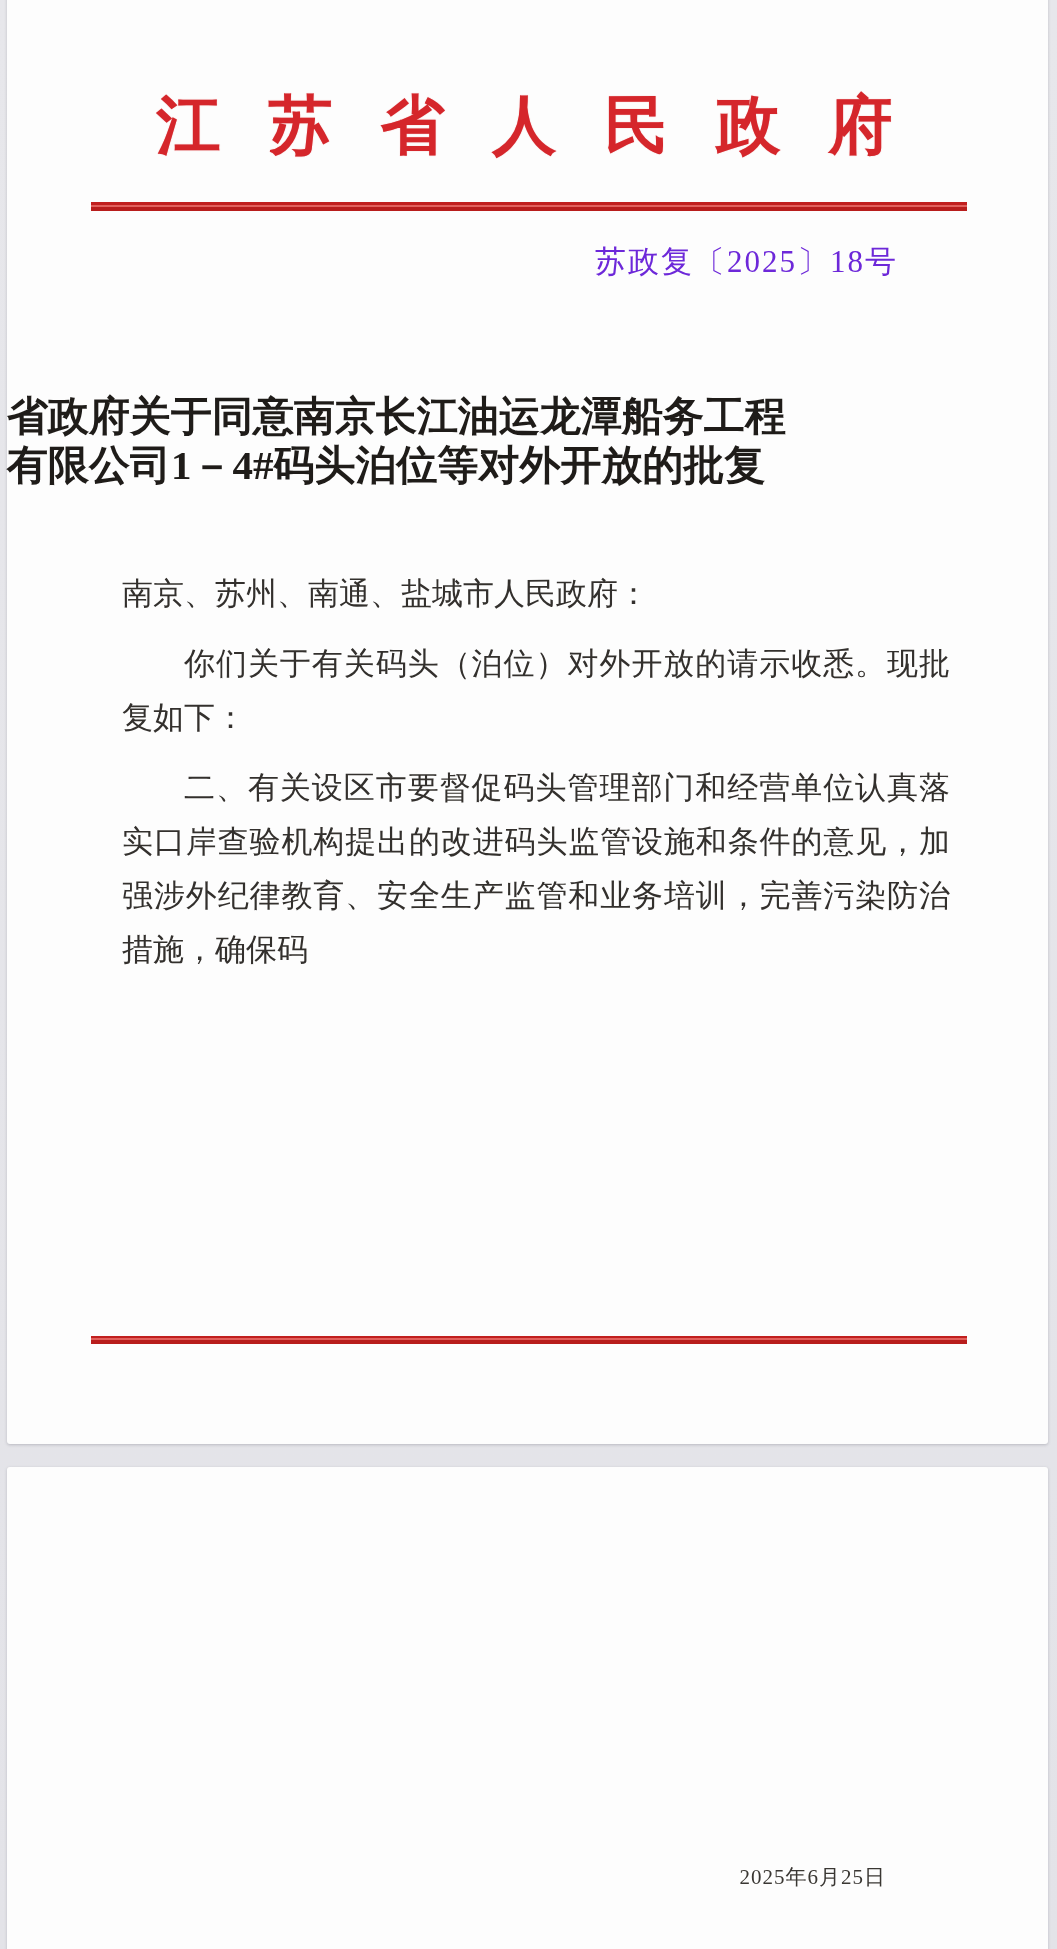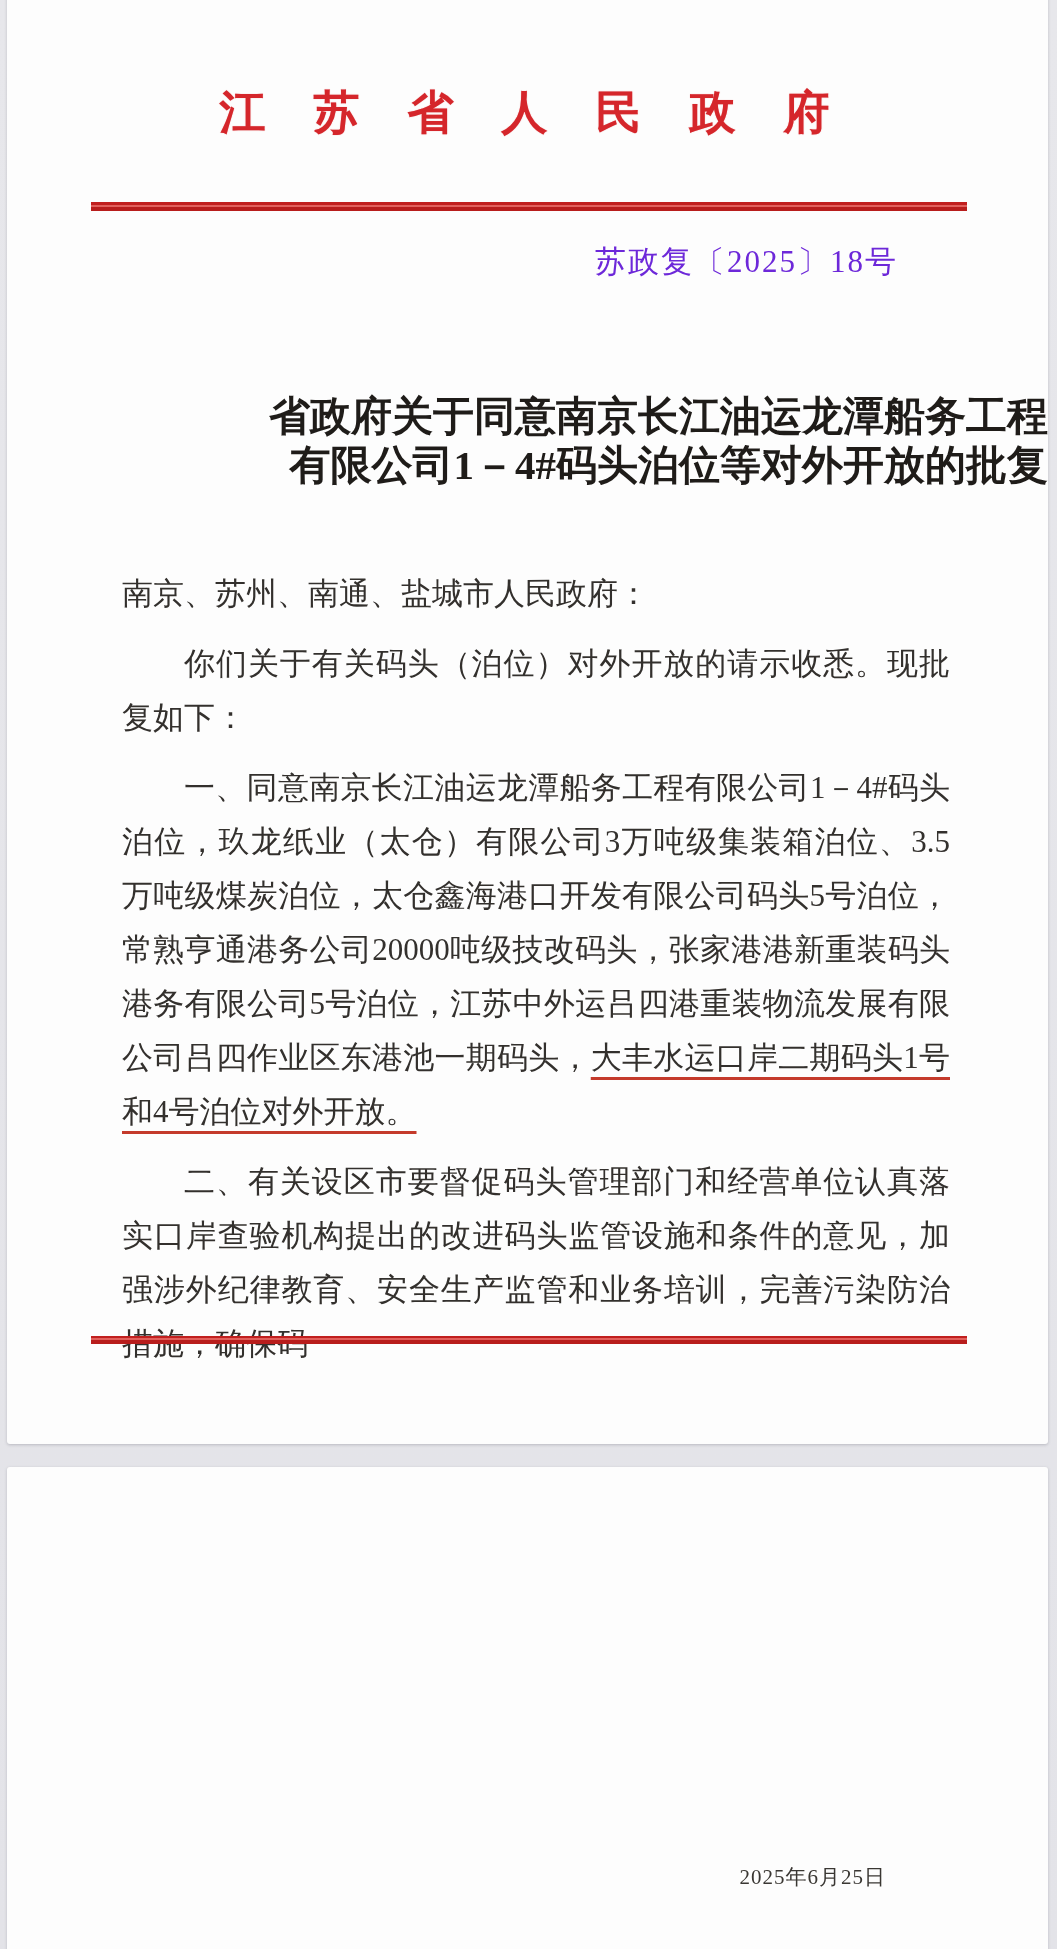--- a/index.html
+++ b/index.html
@@ -23,21 +23,21 @@
     box-shadow: 0 1px 3px rgba(60,60,80,0.25);
   }
   .page-1 { top: -6px; height: 1450px; }
   .page-2 { top: 1467px; height: 500px; }
 
   
   .gov-header {
     position: absolute;
     top: 88px; left: 0; right: 0;
     text-align: center;
-    font-size: 46px;
+    font-size: 64px;
     font-weight: bold;
     color: #d5262b;
     letter-spacing: 48px;
     padding-left: 42px; 
     white-space: nowrap;
     text-shadow: 0 0 1px rgba(213,38,43,0.45);
   }
   .red-rule {
     position: absolute;
     left: 84px;
@@ -51,21 +51,21 @@
     position: absolute;
     top: 247px; left: 0; right: 150px;
     text-align: right;
     font-size: 31px;
     letter-spacing: 2px;
     color: #6d28d9;
   }
   .letter-title {
     position: absolute;
     top: 398px; left: 0; right: 0;
-    text-align: right;
+    text-align: left;
     font-size: 41px;
     line-height: 49px;
     font-weight: bold;
     color: #1f1c19;
   }
   .body-text {
     position: absolute;
     top: 557px;
     left: 99px;
     width: 860px;
@@ -123,21 +123,20 @@
     <div class="doc-number">苏政复〔2025〕18号</div>
 
     <div class="letter-title">
       <div>省政府关于同意南京长江油运龙潭船务工程</div>
       <div>有限公司1－4#码头泊位等对外开放的批复</div>
     </div>
 
     <div class="body-text">
       <p>南京、苏州、南通、盐城市人民政府：</p>
       <p class="indent">你们关于有关码头（泊位）对外开放的请示收悉。现批复如下：</p>
-      <p class="indent"><span>一、同意南京长江油运龙潭船务工程有限公司1－4#码头泊位，玖龙纸业（太仓）有限公司3万吨级集装箱泊位、3.5万吨级煤炭泊位，太仓鑫海港口开发有限公司码头5号泊位，常熟亨通港务公司20000吨级技改码头，张家港港新重装码头港务有限公司5号泊位，江苏中外运吕四港重装物流发展有限公司吕四作业区东港池一期码头，</span><span class="red-underline">大丰水运口岸二期码头1号和4号泊位对外开放。</span></p>
       <p class="indent">二、有关设区市要督促码头管理部门和经营单位认真落实口岸查验机构提出的改进码头监管设施和条件的意见，加强涉外纪律教育、安全生产监管和业务培训，完善污染防治措施，确保码</p>
     </div>
 
     <div class="red-rule rule-bottom"></div>
   </div>
 
   <div class="page page-2">
 
     <div class="signature-block">
       <div class="signature-date">2025年6月25日</div>

